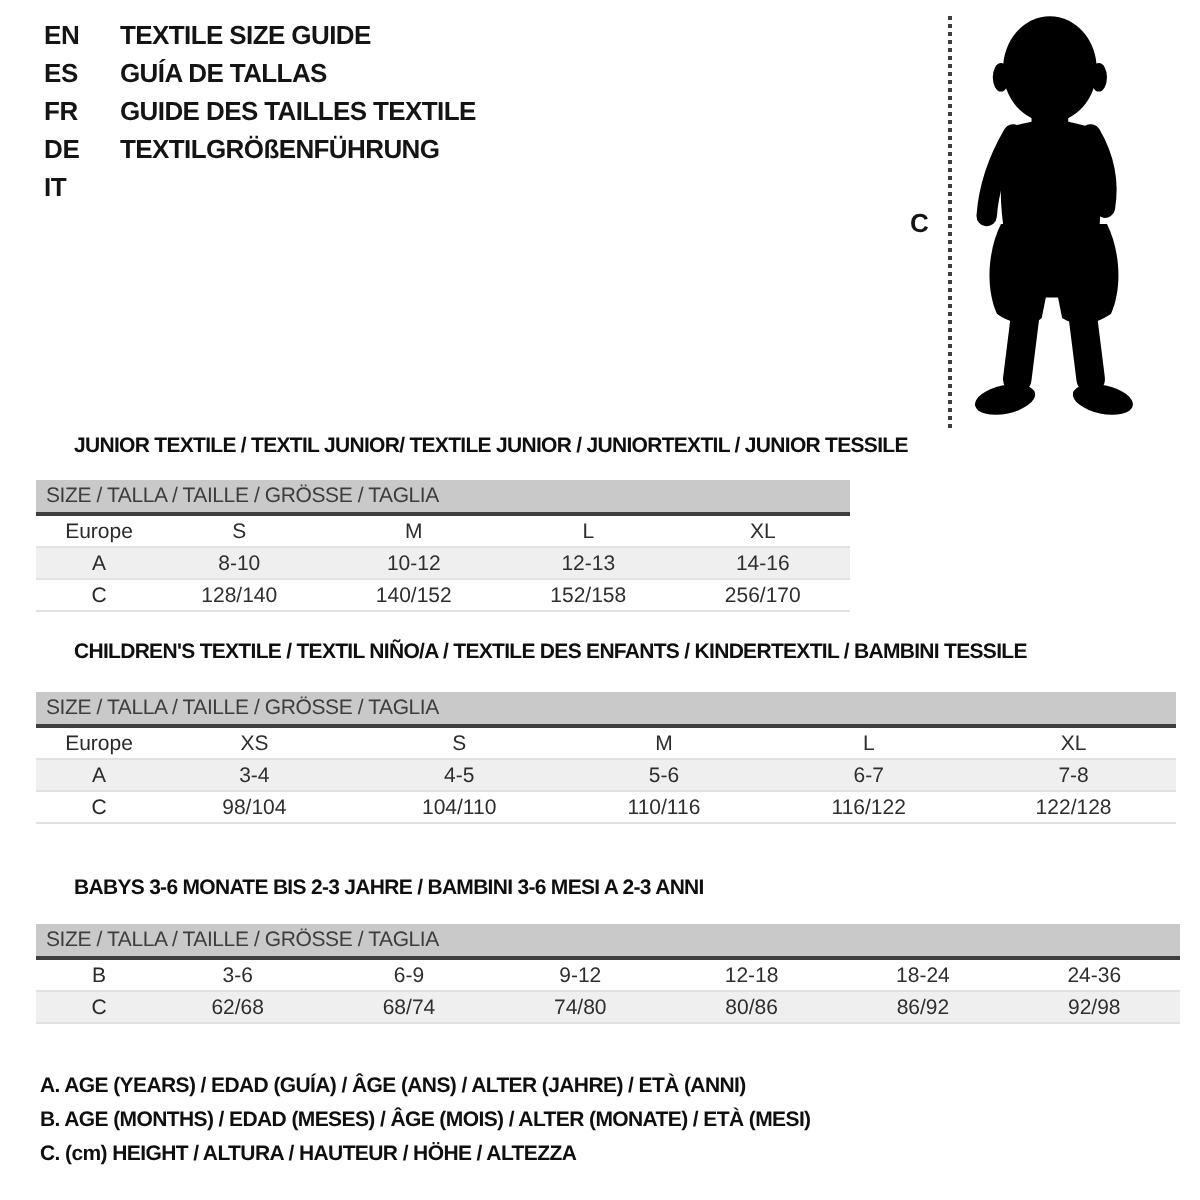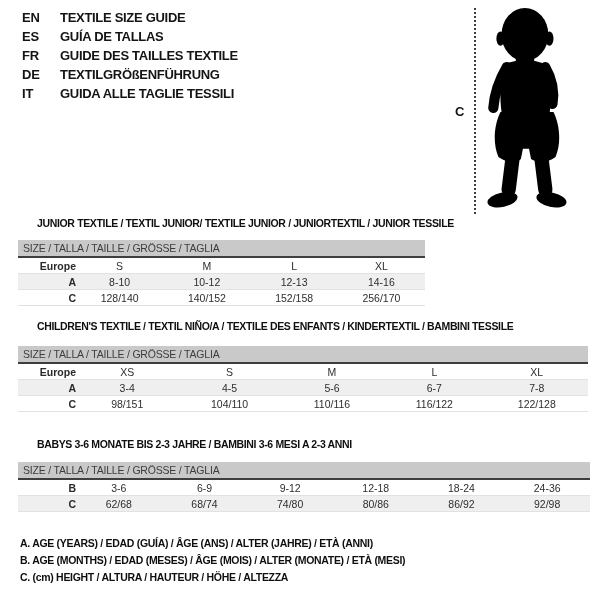--- a/index.html
+++ b/index.html
@@ -47,21 +47,21 @@
     text-align:left; border-bottom:2px solid #3e3e3e;
     white-space:nowrap; overflow:hidden;
   }
   .size-table tbody td {
     height:15px; padding:0;
     font-size:10.5px; color:#2e2e2e;
     text-align:center; vertical-align:middle;
     border-bottom:1px solid #e2e2e2;
     white-space:nowrap;
   }
-  .size-table tbody td.lbl { text-align:right; padding-left:5px; color:#2a2a2a;font-weight:bold; }
+  .size-table tbody td.lbl { text-align:center; padding-left:5px; color:#2a2a2a; }
   .size-table tbody tr.stripe td { background:#efefef; }
 
   
   .legend { position:absolute; left:20px; top:535px; }
   .legend-line {
     font-weight:bold; font-size:10.5px; letter-spacing:-0.3px;
     color:#0f0f0f; line-height:17px; white-space:nowrap;
   }
 </style>
 </head>
@@ -81,21 +81,20 @@
     <div class="lang-row">
       <span class="lang-code">FR</span>
       <span class="lang-title">GUIDE DES TAILLES TEXTILE</span>
     </div>
     <div class="lang-row">
       <span class="lang-code">DE</span>
       <span class="lang-title">TEXTILGRÖßENFÜHRUNG</span>
     </div>
     <div class="lang-row">
       <span class="lang-code">IT</span>
-      <span class="lang-title">GUIDA ALLE TAGLIE TESSILI</span>
     </div>
   </div>
 
   <div class="measure-line"></div>
   <span class="fig-label">C</span>
   <svg class="baby-svg" width="92" height="210" viewBox="0 0 90 206" aria-hidden="true">
     <g fill="#000000" stroke="none">
       <ellipse cx="42" cy="30" rx="23" ry="26"></ellipse>
       <ellipse cx="18" cy="34" rx="4" ry="7"></ellipse>
       <ellipse cx="66" cy="34" rx="4" ry="7"></ellipse>
@@ -179,21 +178,21 @@
       <tr class="stripe">
         <td class="lbl">A</td>
         <td>3-4</td>
         <td>4-5</td>
         <td>5-6</td>
         <td>6-7</td>
         <td>7-8</td>
       </tr>
       <tr>
         <td class="lbl">C</td>
-        <td>98/151</td>
+        <td>98/104</td>
         <td>104/110</td>
         <td>110/116</td>
         <td>116/122</td>
         <td>122/128</td>
       </tr>
     </tbody>
   </table>
 
   <div class="section-title" style="top:436px;">BABYS 3-6 MONATE BIS 2-3 JAHRE / BAMBINI 3-6 MESI A 2-3 ANNI</div>
   <table class="size-table" style="left:18px; top:462px; width:572px;">

